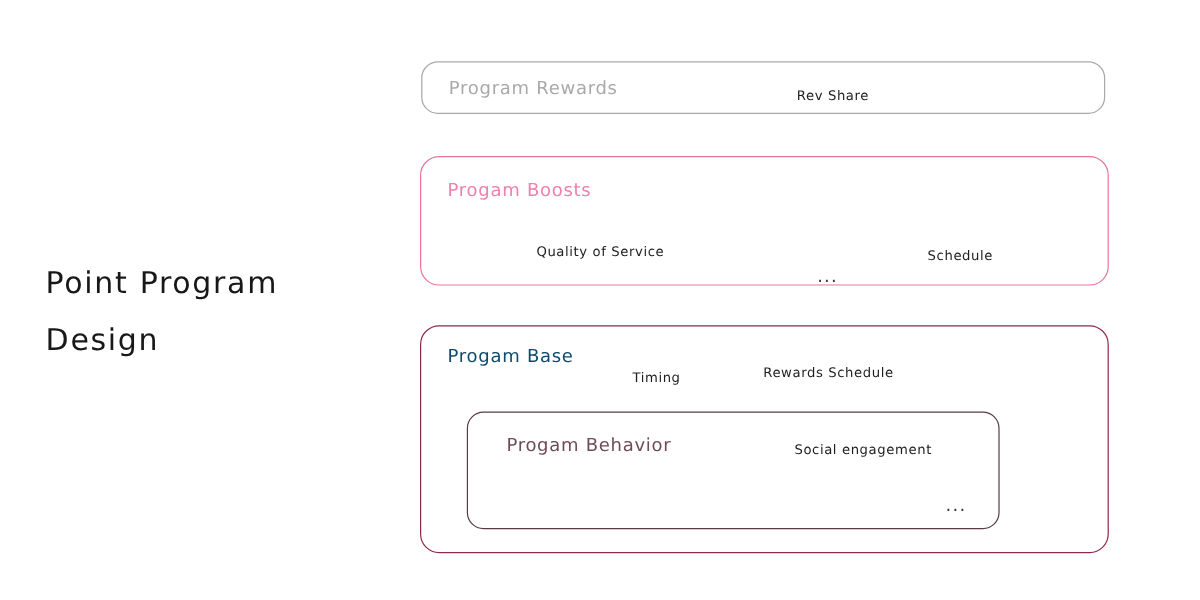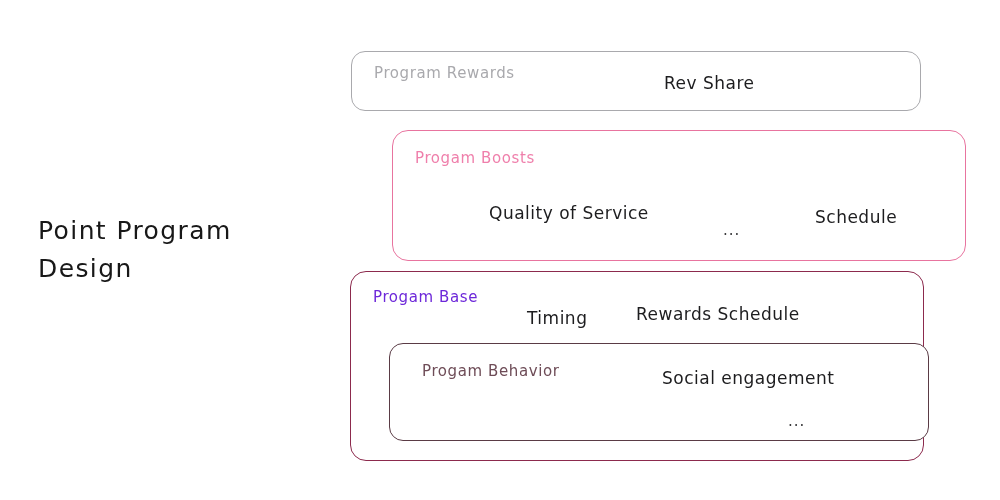--- a/index.html
+++ b/index.html
@@ -25,95 +25,94 @@
   }
 
   
   .page-title {
     position: absolute;
     left: 38px;
     top: 212px;
     width: 280px;
     font-family: "DejaVu Sans", sans-serif;
     font-size: 25px;
-    line-height: 38px;
+    line-height: 48px;
     letter-spacing: 1.4px;
     color: #181818;
     white-space: pre-line;
     font-weight: 400;
   }
 
   
   .panel {
     position: absolute;
     box-sizing: border-box;
     background: #ffffff;
     border-radius: 16px;
   }
 
   
   .panel-rewards {
     left: 351px;
     top: 51px;
     width: 570px;
-    height: 60px;
+    height: 44px;
     border: 1.6px solid #a9a9ad;
     border-radius: 14px;
     padding-left: 44px;
   }
 
   
   .panel-boosts {
     left: 350px;
     top: 130px;
     width: 574px;
-    height: 131px;
+    height: 108px;
     border: 1.8px solid #e8749f;
     border-radius: 16px;
-    margin-left: 42px;
   }
 
   
   .panel-base {
     left: 350px;
     top: 271px;
     width: 574px;
     height: 190px;
     border: 1.9px solid #8c2a4d;
     border-radius: 16px;
   }
 
   
   .panel-behavior {
     left: 38px;
     top: 71px;
-    width: 540px;
+    width: 444px;
     height: 98px;
     border: 1.7px solid #5a3b45;
     border-radius: 14px;
   }
 
   
   .panel-label {
     position: absolute;
     font-family: "DejaVu Sans", sans-serif;
     font-size: 15px;
     letter-spacing: 0.6px;
     white-space: nowrap;
   }
   .label-rewards  { left: 22px; top: 12px;  color: #a9a9ad; }
   .label-boosts   { left: 22px; top: 18px;  color: #ef7fab; }
-  .label-base     { left: 22px; top: 16px;  color: #6d28d9; }
+  .label-base     { left: 22px; top: 16px;  color: #0c4a6e; }
   .label-behavior { left: 32px; top: 18px;  color: #6e4c57; }
 
   
   .item {
     position: absolute;
     font-family: "DejaVu Sans", sans-serif;
-    font-size: 17px;
+    font-size: 11px;
     letter-spacing: 0.5px;
     color: #1d1d1f;
     white-space: nowrap;
   }
   .item.ellipsis {
     font-size: 15px;
     letter-spacing: 1px;
     color: #3a3a3c;
   }
 

